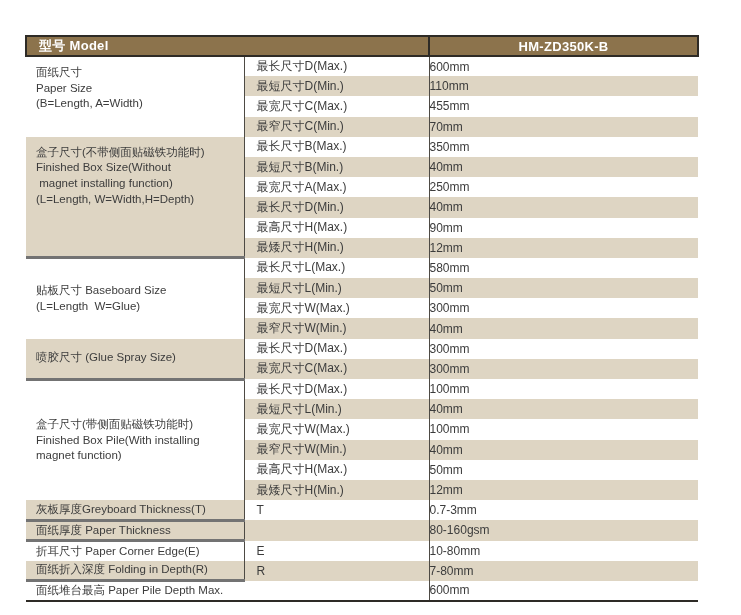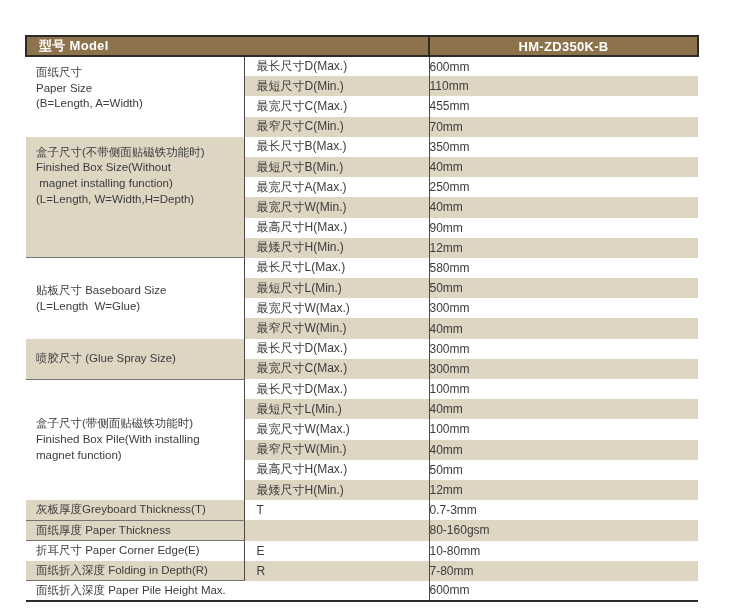--- a/index.html
+++ b/index.html
@@ -37,21 +37,21 @@
   td.param{
     padding-left:12px;border-left:1px solid var(--divider);
     white-space:nowrap;overflow:hidden;
   }
   td.value{border-left:1px solid var(--divider);}
   td.glabel{padding-left:10px;font-size:11.5px;line-height:15.6px;}
   td.glabel .ln{white-space:pre-wrap;}
   td.glabel.va-top{vertical-align:top;padding-top:8px;}
   .bg-tan{background:var(--band);}
   .bg-white{background:#ffffff;}
-  td.glabel.bg-tan{border-bottom:1px solid #737373;}
+  td.glabel.bg-tan{border-bottom:3px solid #737373;}
   tr.last-row td{border-bottom:2px solid var(--border);}
 </style>
 </head>
 <body>
 
 <div class="page">
   <table class="spec">
     <colgroup>
       <col class="c1">
       <col class="c2">
@@ -97,21 +97,21 @@
         </tr>
         <tr>
           <td class="param bg-tan">最短尺寸B(Min.)</td>
           <td class="value bg-tan">40mm</td>
         </tr>
         <tr>
           <td class="param bg-white">最宽尺寸A(Max.)</td>
           <td class="value bg-white">250mm</td>
         </tr>
         <tr>
-          <td class="param bg-tan">最宽尺寸W(Min.)</td>
+          <td class="param bg-tan">最长尺寸D(Min.)</td>
           <td class="value bg-tan">40mm</td>
         </tr>
         <tr>
           <td class="param bg-white">最高尺寸H(Max.)</td>
           <td class="value bg-white">90mm</td>
         </tr>
         <tr>
           <td class="param bg-tan">最矮尺寸H(Min.)</td>
           <td class="value bg-tan">12mm</td>
         </tr>
@@ -198,19 +198,19 @@
         </tr>
         <tr>
           <td rowspan="1" class="glabel bg-tan">
             <div class="ln">面纸折入深度 Folding in Depth(R)</div>
           </td>
           <td class="param bg-tan">R</td>
           <td class="value bg-tan">7-80mm</td>
         </tr>
         <tr class="last-row">
           <td rowspan="1" colspan="2" class="glabel bg-white">
-            <div class="ln">面纸折入深度 Paper Pile Height Max.</div>
+            <div class="ln">面纸堆台最高 Paper Pile Depth Max.</div>
           </td>
           <td class="value bg-white">600mm</td>
         </tr>
       </tbody>
   </table>
 </div>
 
 </body></html>

